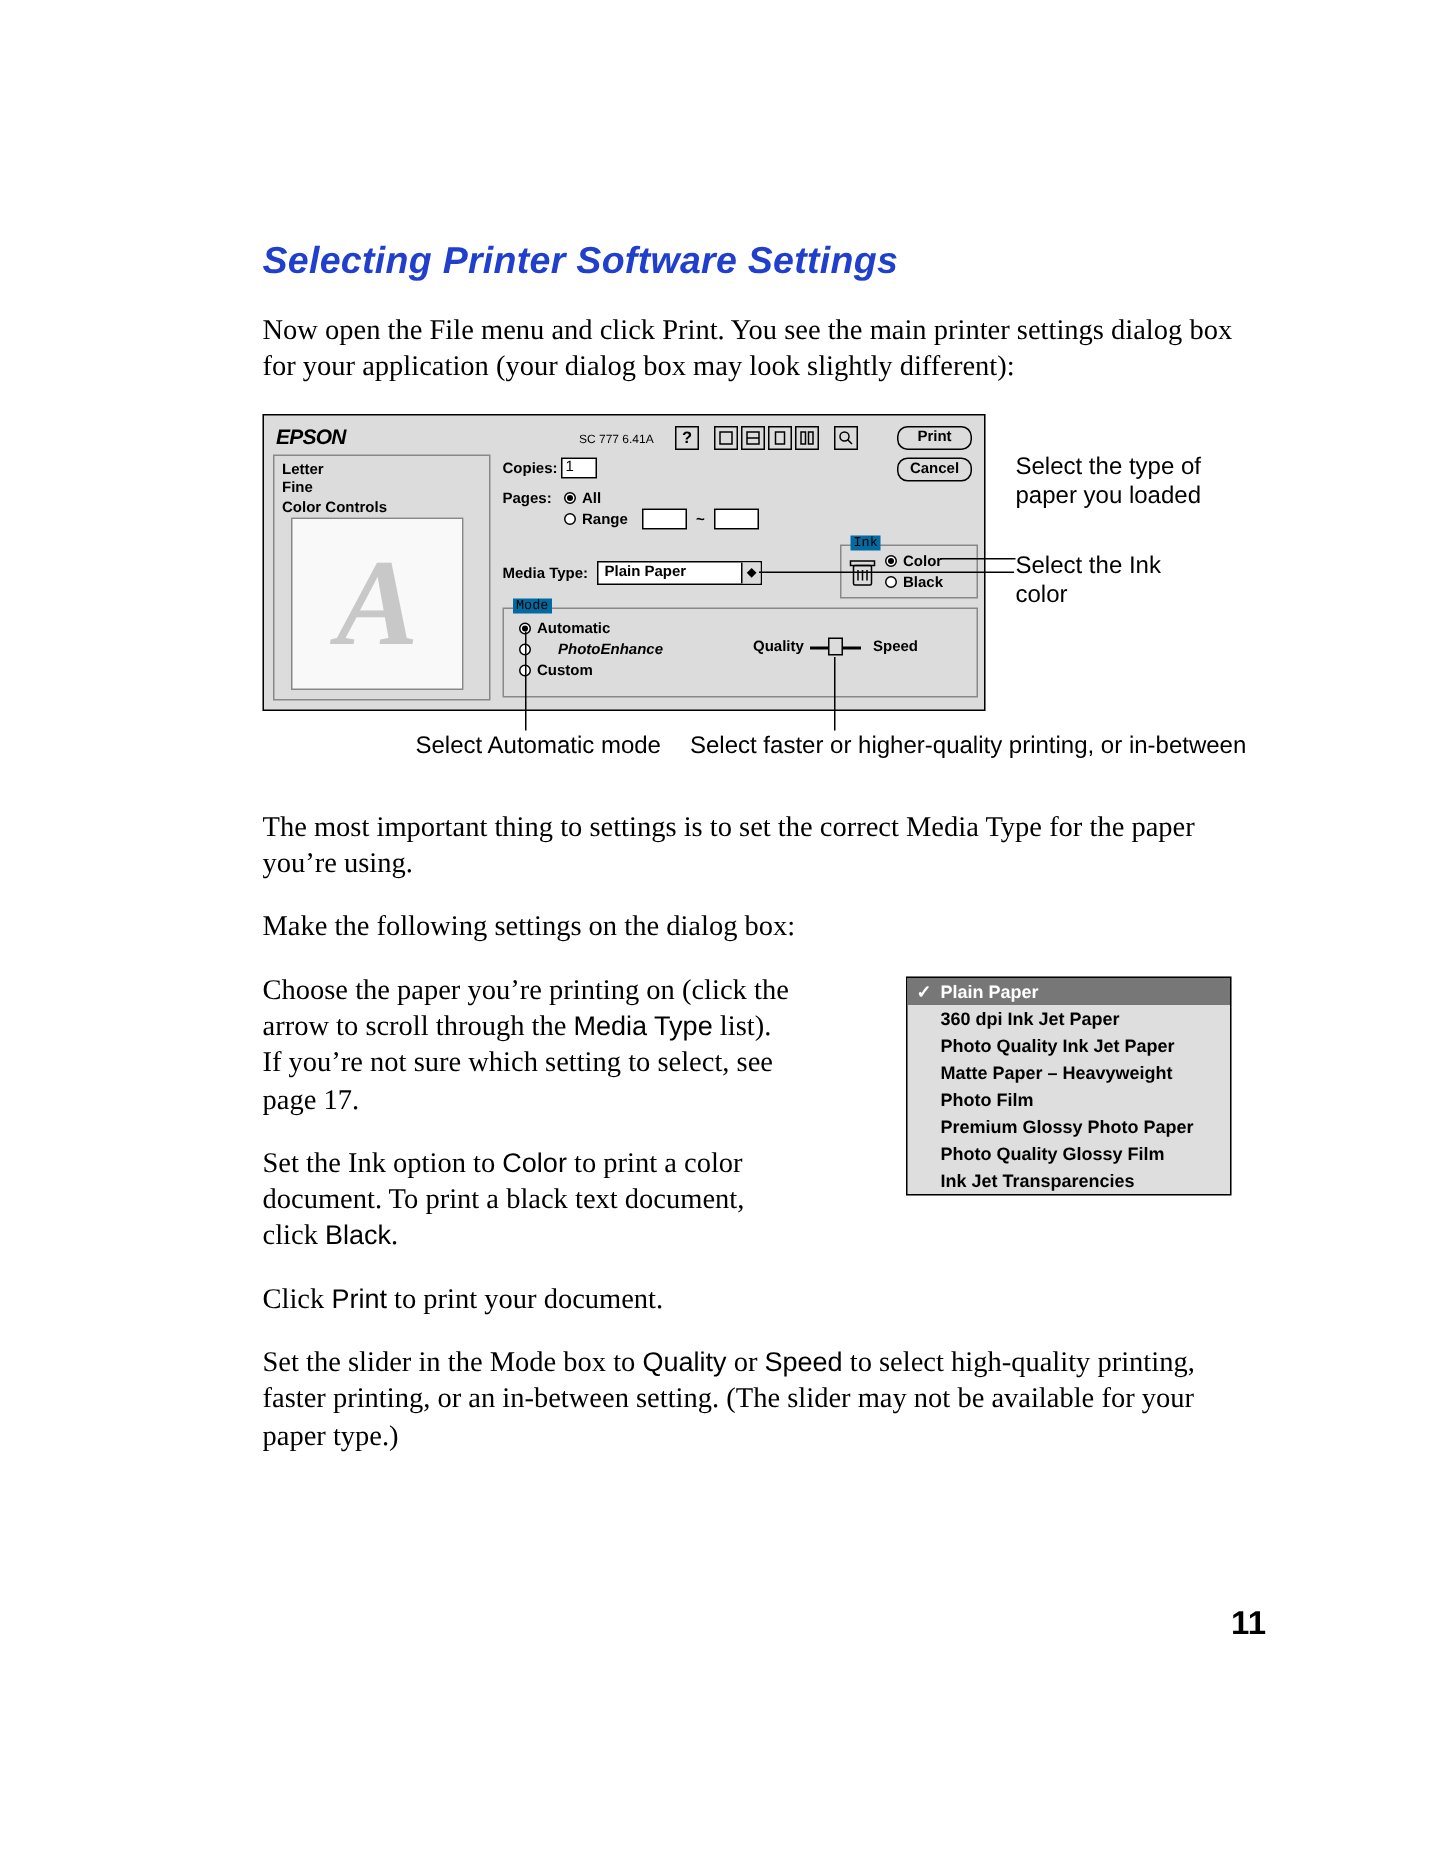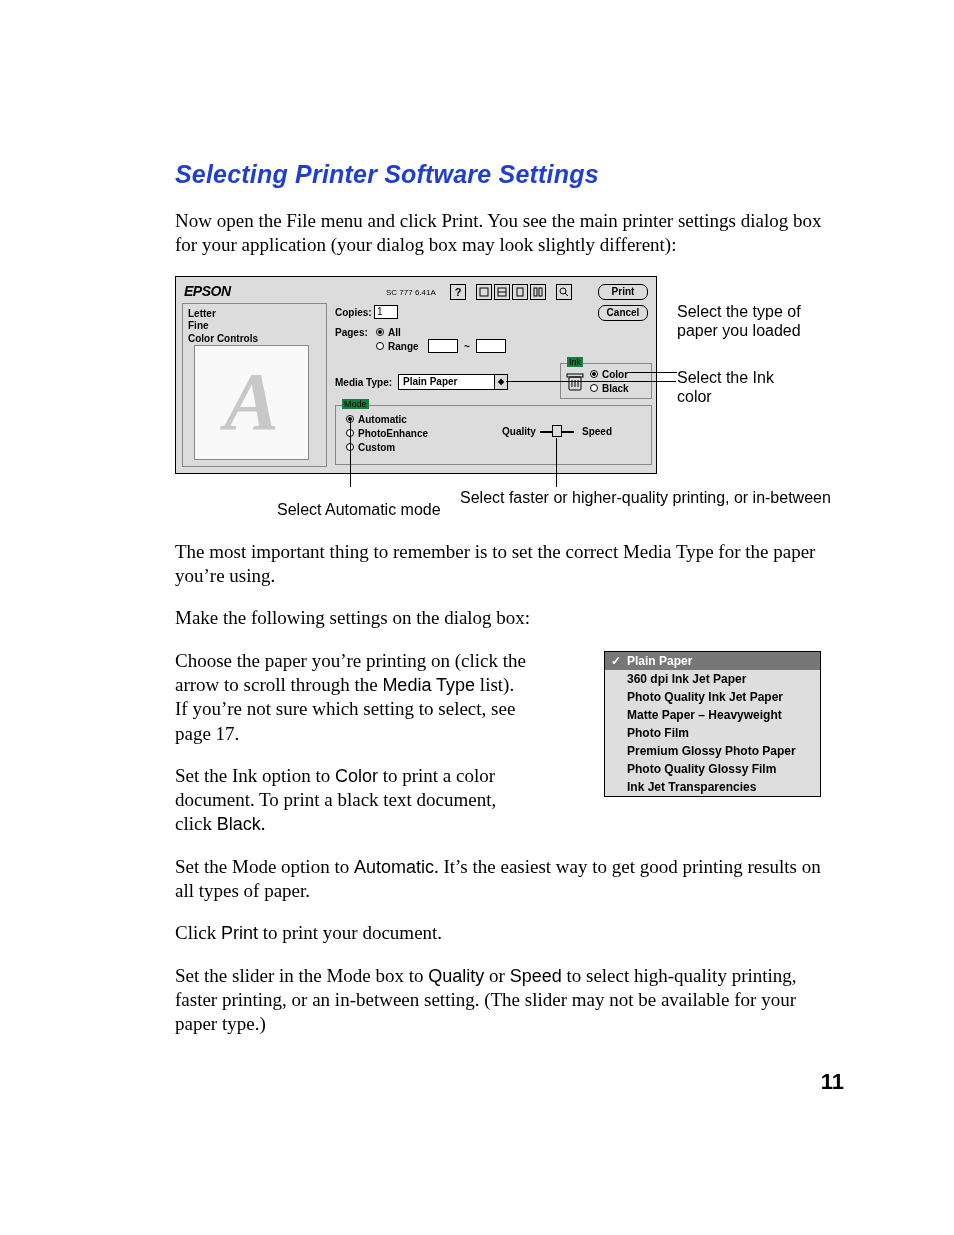--- a/index.html
+++ b/index.html
@@ -175,23 +175,23 @@
 
   
   .group {
     position: absolute;
     border: 1px solid #888;
     box-sizing: border-box;
   }
   .group .legend {
     position: absolute;
     left: 6px; top: -7px;
-    font-family: Liberation Sans, sans-serif;
+    font-family: Liberation Mono, monospace;
     font-size: 9px;
-    background: #15803d;
+    background: #0369a1;
     padding: 0 2px;
   }
 
   .select {
     position: absolute;
     background: #fff;
     border: 1px solid #000;
     box-sizing: border-box;
     font-family: Arial, sans-serif;
     font-weight: 700;
@@ -361,44 +361,44 @@
       <div class="lblA" style="left:426px; top:92px;">Color</div>
       <div class="radio" style="left:414px; top:107px;"></div>
       <div class="lblA" style="left:426px; top:106px;">Black</div>
 
       <div class="group" style="left:159px; top:128px; width:317px; height:60px;">
         <div class="legend">Mode</div>
       </div>
       <div class="radio on" style="left:170px; top:138px;"></div>
       <div class="lblA" style="left:182px; top:137px;">Automatic</div>
       <div class="radio" style="left:170px; top:152px;"></div>
-      <div class="lblA" style="left:182px; top:151px;">PhotoEnhance</div>
+      <div class="lblA" style="left:196px; top:151px;font-style:italic;">PhotoEnhance</div>
       <div class="radio" style="left:170px; top:166px;"></div>
       <div class="lblA" style="left:182px; top:165px;">Custom</div>
 
       <div class="lblA" style="left:326px; top:149px;">Quality</div>
       <div class="slider-line" style="left:364px; top:154px; width:34px;"></div>
       <div class="slider-knob" style="left:376px; top:148px;"></div>
       <div class="lblA" style="left:406px; top:149px;">Speed</div>
     </div>
 
     <div class="line" style="left:331px; top:105px; width:170px; height:1px;"></div>
     <div class="ann" style="left:502px; top:26px; width:140px;">Select the type of paper you loaded</div>
 
     <div class="line" style="left:452px; top:96px; width:50px; height:1px;"></div>
     <div class="ann" style="left:502px; top:92px; width:120px;">Select the Ink color</div>
 
     <div class="line" style="left:175px; top:145px; width:1px; height:66px;"></div>
-    <div class="ann" style="left:102px; top:224px;">Select Automatic mode</div>
+    <div class="ann" style="left:102px; top:212px;">Select Automatic mode</div>
 
     <div class="line" style="left:381px; top:162px; width:1px; height:49px;"></div>
     <div class="ann" style="left:285px; top:212px;">Select faster or higher-quality printing, or in-between</div>
   </div>
 
-  <p class="body">The most important thing to remember is to set the correct Media Type for the paper you’re using.</p>
+  <p class="body">The most important thing to settings is to set the correct Media Type for the paper you’re using.</p>
   <p class="body">Make the following settings on the dialog box:</p>
 
   <div class="media-list">
     <div class="item selected">Plain Paper</div>
     <div class="item">360 dpi Ink Jet Paper</div>
     <div class="item">Photo Quality Ink Jet Paper</div>
     <div class="item">Matte Paper – Heavyweight</div>
     <div class="item">Photo Film</div>
     <div class="item">Premium Glossy Photo Paper</div>
     <div class="item">Photo Quality Glossy Film</div>
@@ -408,23 +408,20 @@
   <p class="body indented" style="width:355px;">
     <span>Choose the paper you’re printing on (click the arrow to scroll through the </span><span class="ui-term">Media Type</span><span> list). If you’re not sure which setting to select, see page 17.</span>
   </p>
 
   <p class="body indented" style="width:355px;">
     <span>Set the Ink option to </span><span class="ui-term">Color</span><span> to print a color document. To print a black text document, click </span><span class="ui-term">Black</span><span>.</span>
   </p>
 
   <div class="clear"></div>
 
-  <p class="body indented">
-    <span>Set the Mode option to </span><span class="ui-term">Automatic</span><span>. It’s the easiest way to get good printing results on all types of paper.</span>
-  </p>
 
   <p class="body indented">
     <span>Click </span><span class="ui-term">Print</span><span> to print your document.</span>
   </p>
 
   <p class="body indented">
     <span>Set the slider in the Mode box to </span><span class="ui-term">Quality</span><span> or </span><span class="ui-term">Speed</span><span> to select high-quality printing, faster printing, or an in-between setting. (The slider may not be available for your paper type.)</span>
   </p>
 </div>
 

